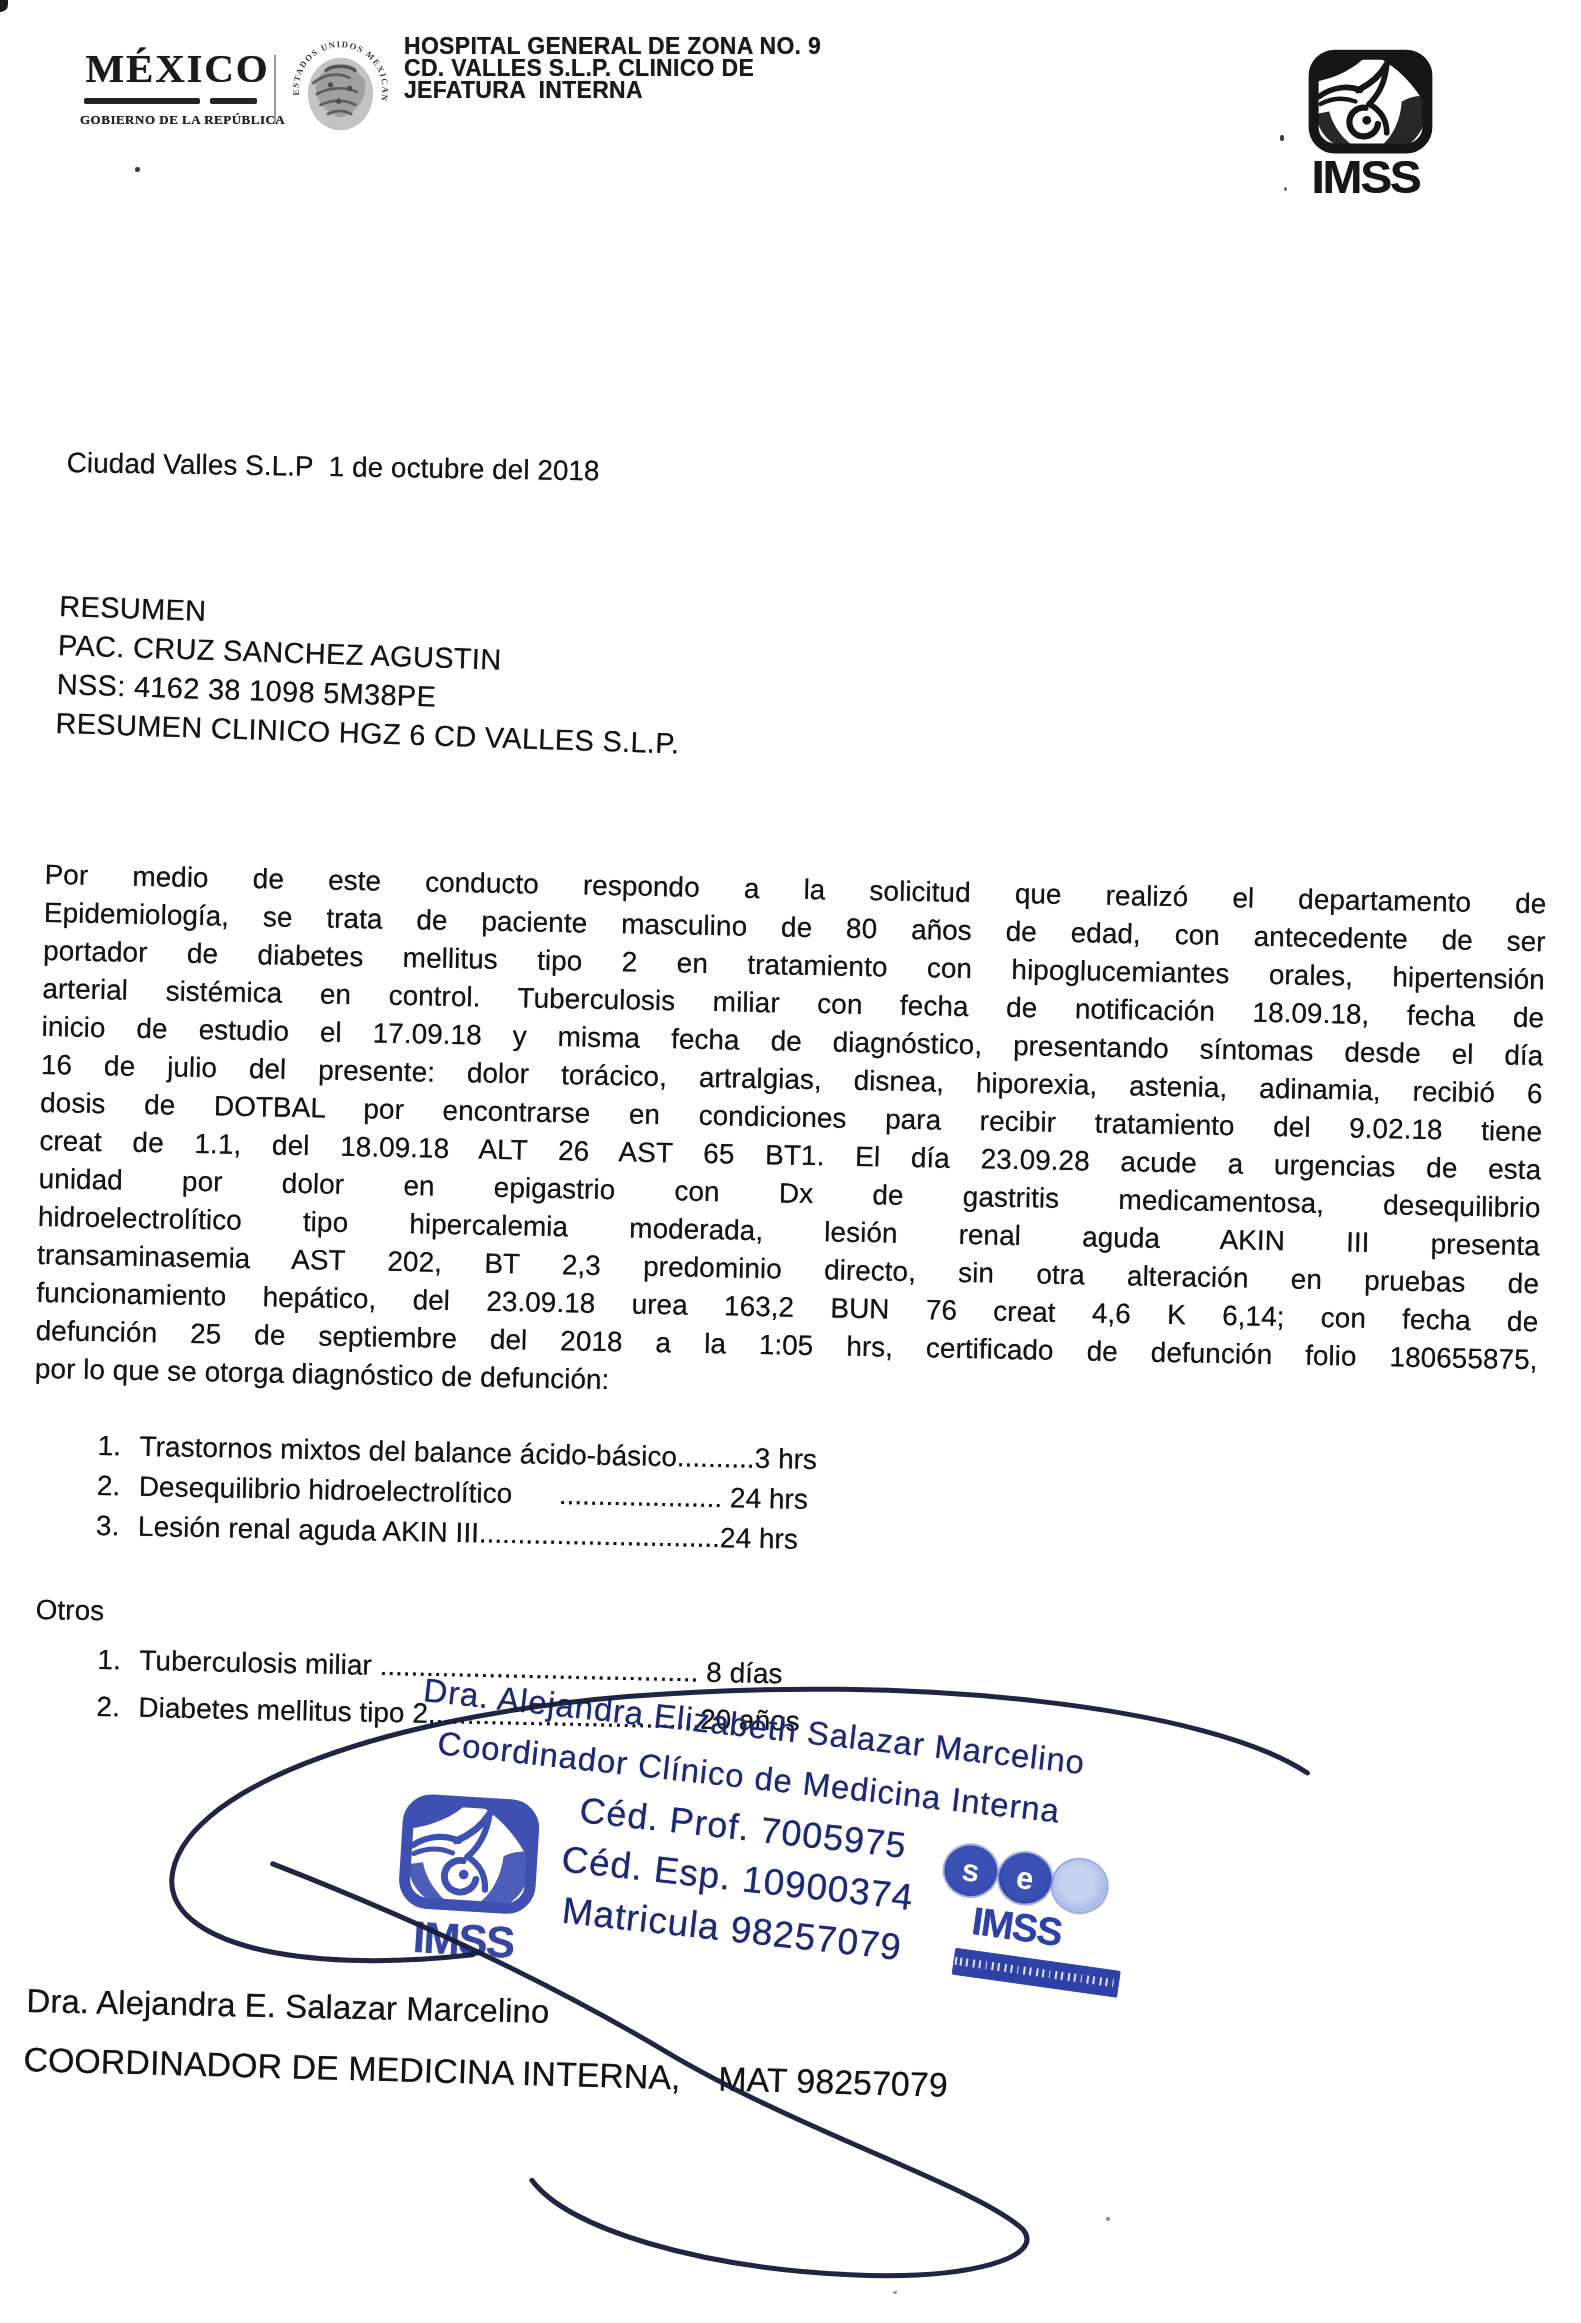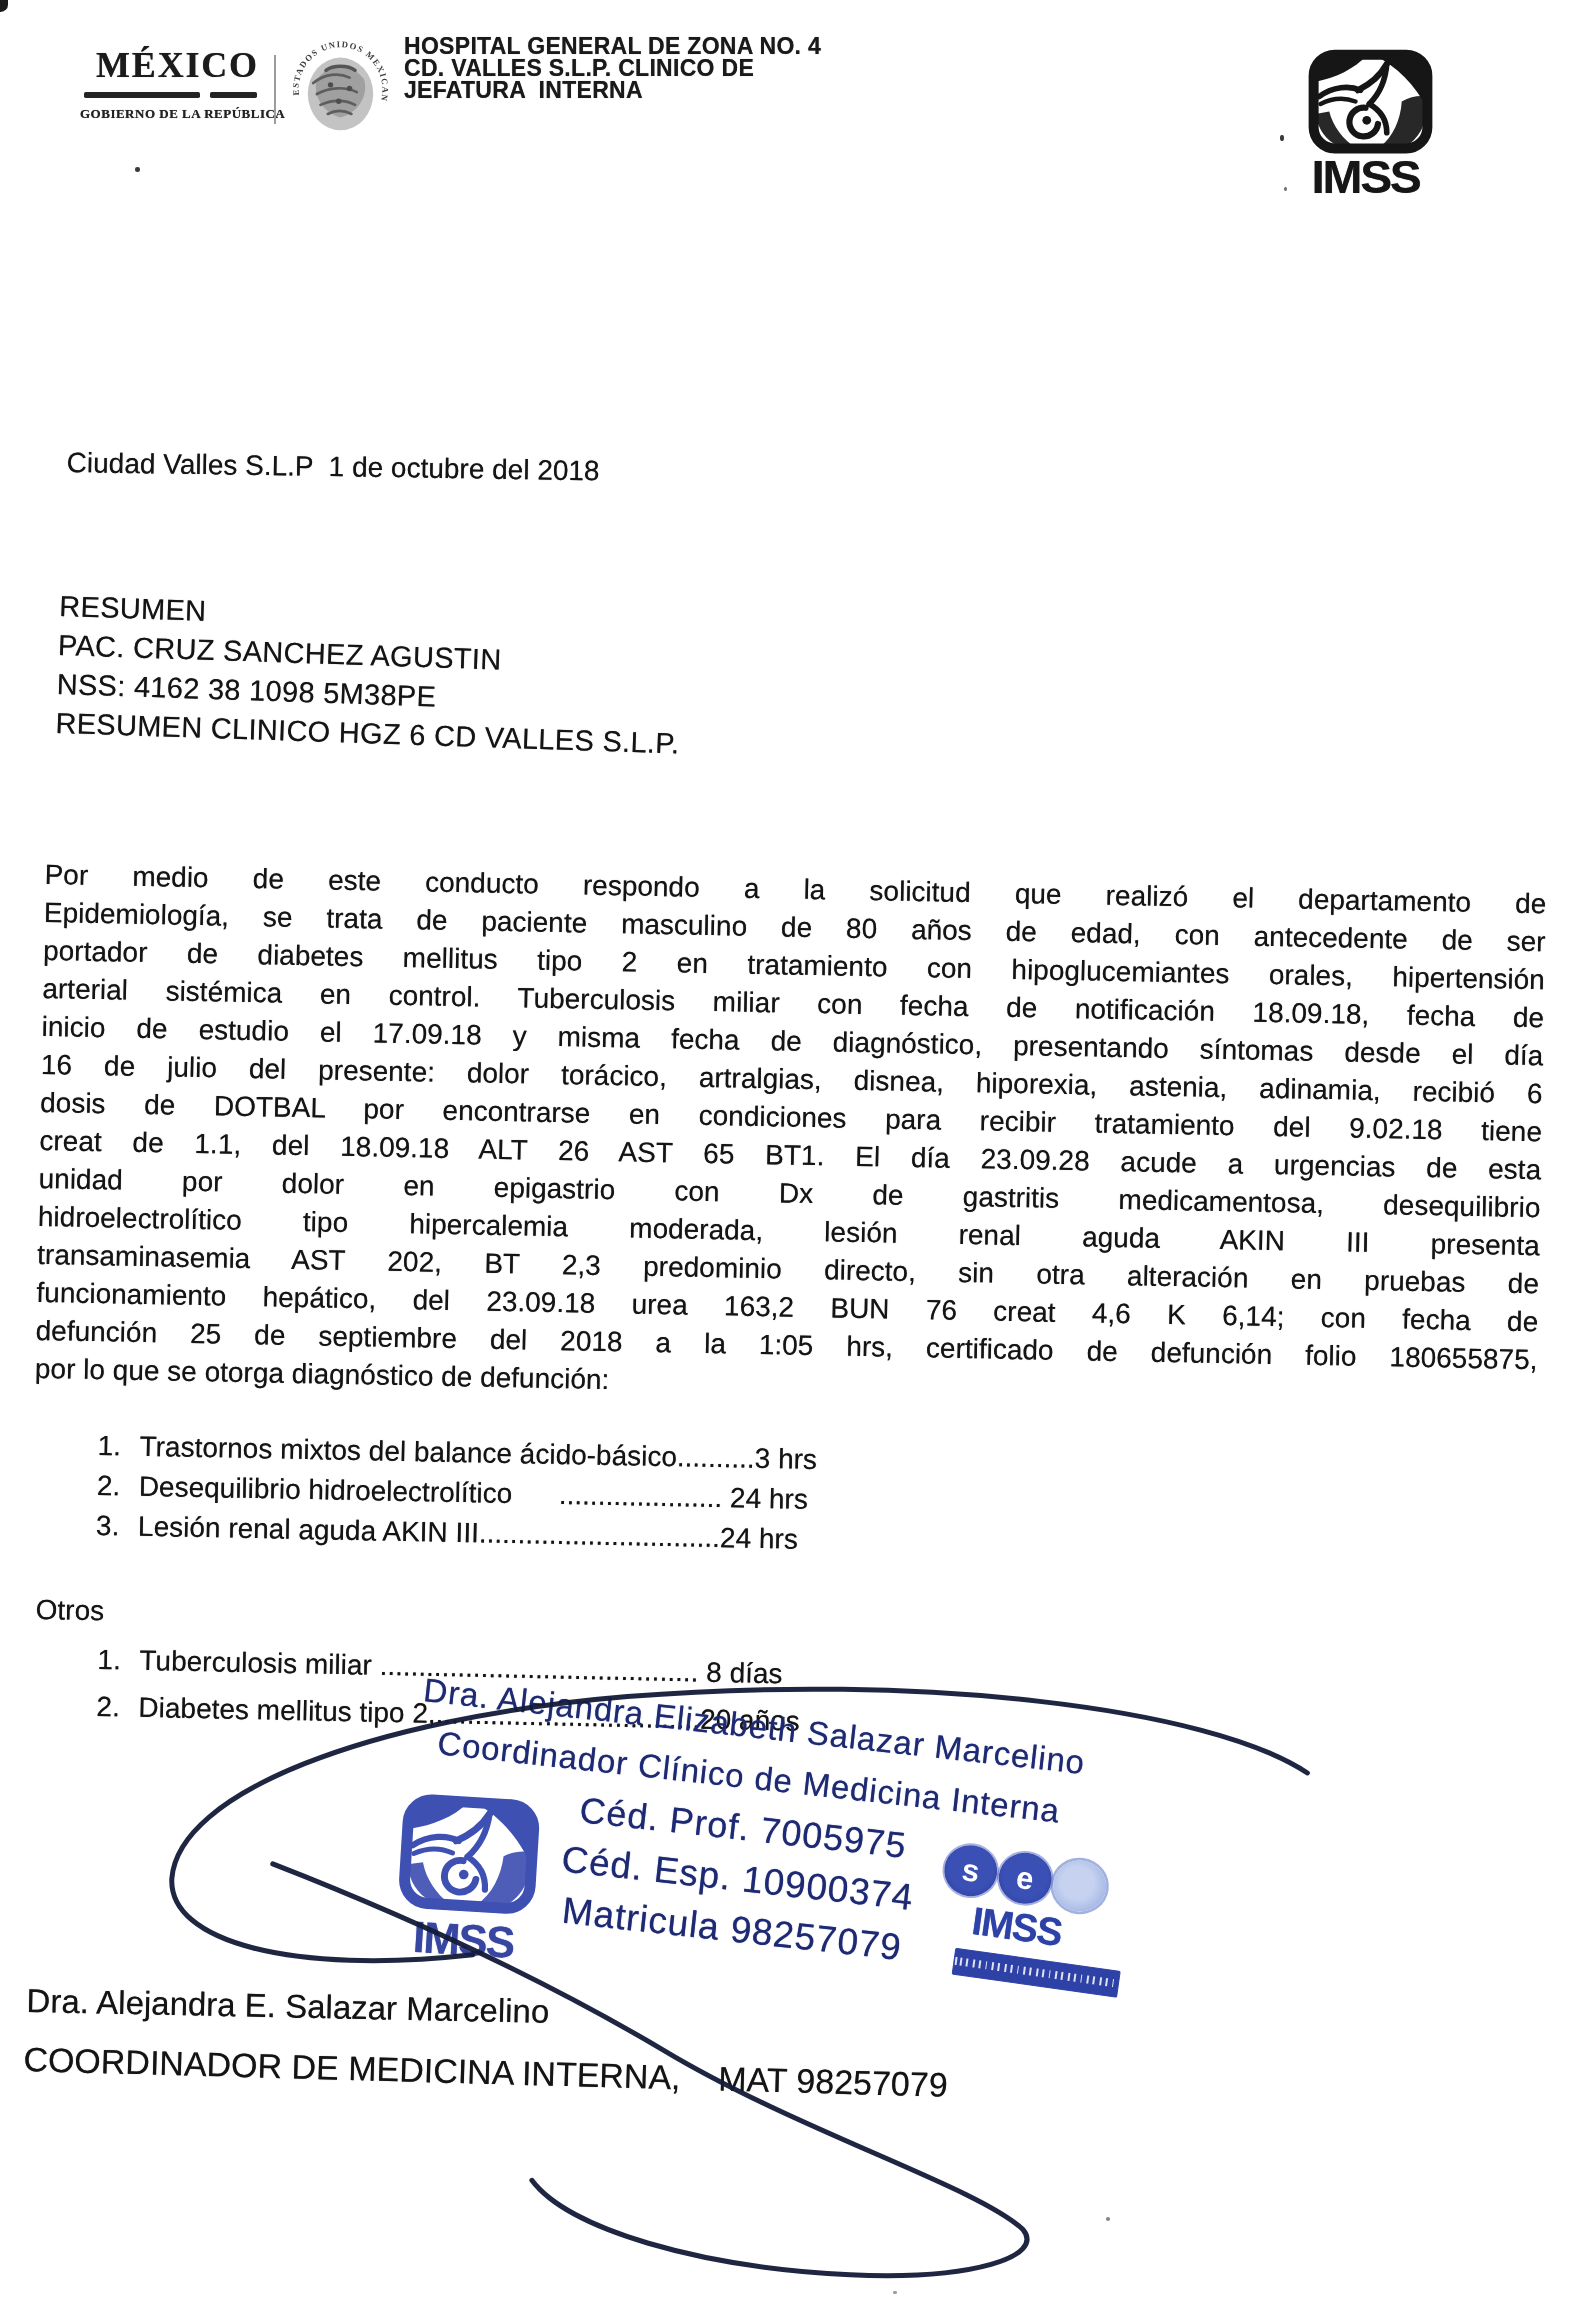--- a/index.html
+++ b/index.html
@@ -5,21 +5,21 @@
   html,body{margin:0;padding:0;}
   body{
     width:1582px;height:2324px;position:relative;background:#ffffff;
     font-family:"Liberation Sans", sans-serif;color:#141414;overflow:hidden;
   }
   .abs{position:absolute;}
   .scan{text-shadow:0 0 0.7px rgba(20,20,20,.72);}
 
   
   .brand{left:80px;top:44px;width:195px;text-align:center;}
-  .brand-title{font-family:"Liberation Serif", serif;font-weight:700;font-size:36px;letter-spacing:1.8px;color:#1b1b1b;}
+  .brand-title{font-family:"Liberation Serif", serif;font-weight:700;font-size:41px;letter-spacing:1.8px;color:#1b1b1b;}
   .brand-rule{display:flex;gap:10px;margin:6.4px 3.6px 0 3.6px;height:5.5px;}
   .brand-rule .seg1{flex:0 0 116px;background:#242424;border-radius:1.8px;}
   .brand-rule .seg2{flex:0 0 47px;background:#242424;border-radius:1.8px;}
   .brand-sub{font-family:"Liberation Serif", serif;font-weight:700;font-size:13px;letter-spacing:0.5px;margin-top:8.2px;white-space:nowrap;color:#222;}
   .hdr-divider{left:274px;top:55px;width:1.8px;height:69px;background:#9c9c9c;}
   .seal{left:286px;top:31px;width:109px;height:115px;}
   .dept{left:404px;top:35px;font-size:23px;font-weight:700;line-height:22px;letter-spacing:0.3px;color:#1a1a1a;}
   .dept div{white-space:pre;}
   .imss-logo-hdr{left:1306px;top:49px;width:129px;height:105px;color:#161616;}
   .imss-word-hdr{left:1289px;top:149px;width:153px;text-align:center;font-size:48px;font-weight:700;letter-spacing:-2.3px;color:#161616;transform:scaleY(.98);}
@@ -119,21 +119,21 @@
     <circle cx="49" cy="56" r="3" fill="#4e4e4e"></circle>
       <circle cx="70" cy="60" r="3" fill="#4e4e4e"></circle>
       <circle cx="58" cy="74" r="3" fill="#4e4e4e"></circle>
     <text font-size="9.5" font-weight="bold" letter-spacing="1.5" fill="#3c3c3c" font-family="Liberation Serif, serif">
       <textPath href="#sealArc" startOffset="4%">ESTADOS UNIDOS MEXICANOS</textPath>
     </text>
   </svg>
 
   <div class="abs dept scan">
 
-  <div>HOSPITAL GENERAL DE ZONA NO. 4</div>
+  <div>HOSPITAL GENERAL DE ZONA NO. 9</div>
       <div>CD. VALLES S.L.P. CLINICO DE</div>
       <div>JEFATURA  INTERNA</div>
     </div>
 
   <svg class="abs imss-logo-hdr" viewBox="0 0 142 116" width="129" height="105">
       <use href="#imss-eagle"></use>
     </svg>
   <div class="abs imss-word-hdr scan">IMSS</div>
 
   <div class="abs dateline scan">Ciudad Valles S.L.P  1 de octubre del 2018</div>

